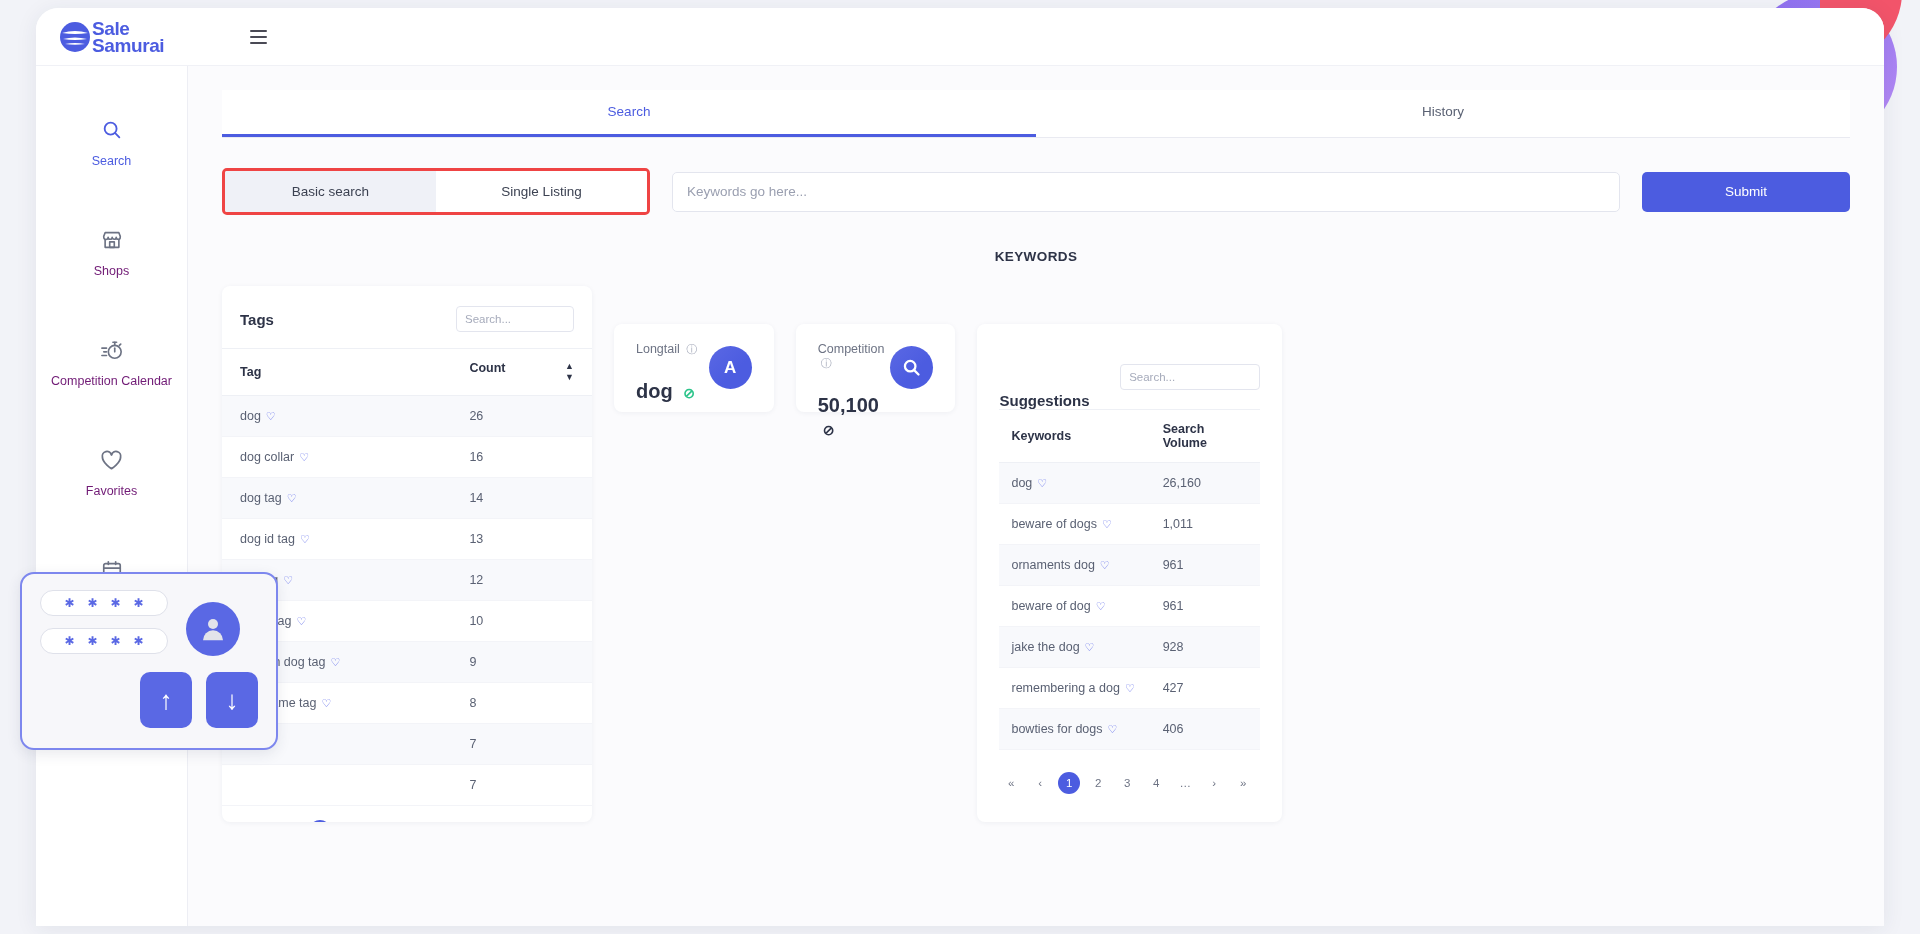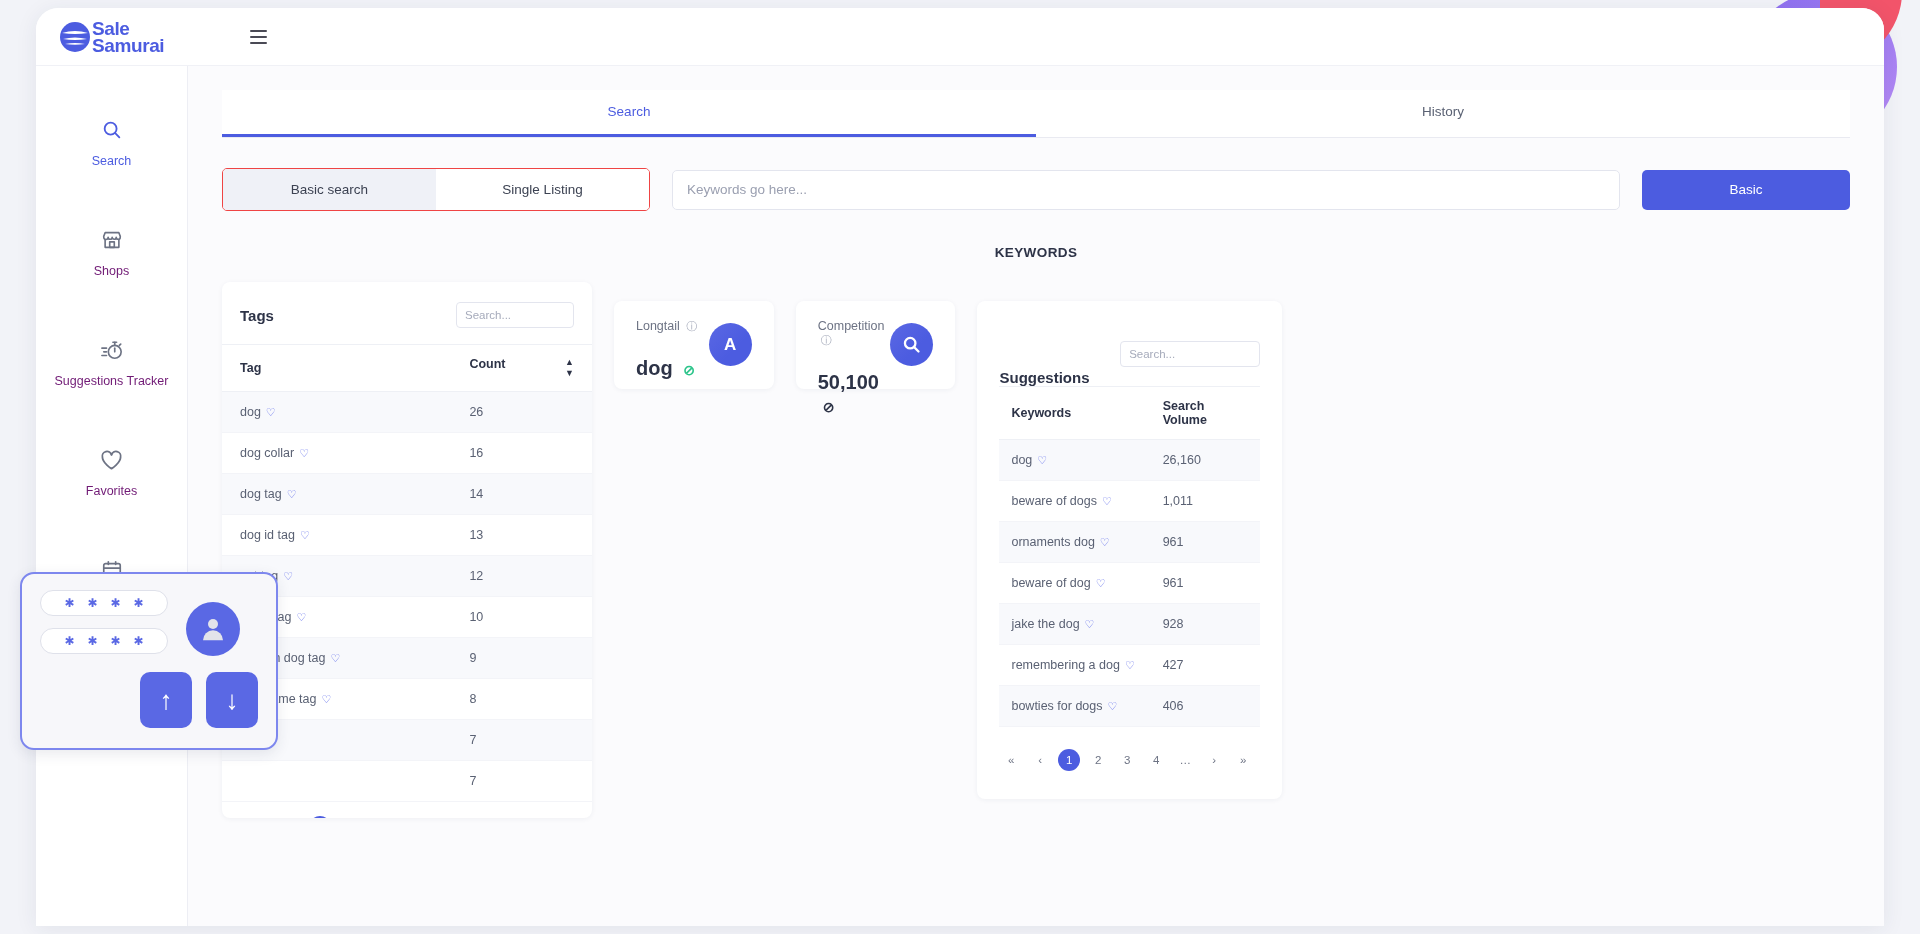--- a/index.html
+++ b/index.html
@@ -90,21 +90,21 @@
     font-size: 13.5px; color: #5a6173; cursor: pointer;
     border-bottom: 3px solid transparent;
   }
   .tab.active { color: #4c5ce0; border-bottom-color: #4c5ce0; }
 
   .controls {
     display: flex; align-items: center; gap: 0; margin-top: 30px;
   }
   .seg {
     display: flex; border-radius: 5px; overflow: hidden;
-    border: 1px solid #ef4444; width: 428px; flex: 0 0 428px;
+    border: 3px solid #ef4444; width: 428px; flex: 0 0 428px;
   }
   .seg-btn {
     flex: 1; text-align: center; padding: 13px 0;
     font-size: 13.5px; color: #3c4252; cursor: pointer; background: #ffffff;
   }
   .seg-btn.active { background: #eff1f7; }
   .kw-input {
     margin-left: 22px; flex: 1; height: 40px;
     border: 1px solid #e3e5ee; border-radius: 5px;
     background: #fff; padding: 0 14px; font-size: 13.5px;
@@ -116,21 +116,21 @@
     background: #4c5ce0; color: #fff; border: none; border-radius: 5px;
     font-size: 13.5px; cursor: pointer; font-family: "Liberation Sans", sans-serif;
   }
 
   .kw-heading {
     text-align: center; font-size: 13.5px; font-weight: 700;
     color: #2d3347; letter-spacing: .4px; margin-top: 34px;
   }
 
   
-  .content { display: flex; gap: 22px; margin-top: 22px; align-items: center; }
+  .content { display: flex; gap: 22px; margin-top: 22px; align-items: flex-end; }
   .card { background: #fff; border-radius: 8px; box-shadow: 0 1px 5px rgba(40,45,80,.06); }
 
   .tags-card { width: 370px; flex: 0 0 370px; height: 536px; position: relative; overflow: hidden; }
   .tags-head { display:flex; align-items:center; justify-content:space-between; padding: 20px 18px 16px 18px; }
   .tags-title { font-size: 15px; font-weight: 700; color: #2d3347; }
   .mini-search {
     width: 118px; height: 26px; border: 1px solid #e3e5ee; border-radius: 4px;
     background:#fff; font-size: 11.5px; color:#3c4252; padding: 0 8px;
     font-family: Liberation Sans, sans-serif;
   }
@@ -273,21 +273,21 @@
               <circle cx="16" cy="14" r="7"></circle>
                 <line x1="16" y1="14" x2="16" y2="10"></line>
               <line x1="14" y1="3.5" x2="18" y2="3.5"></line>
                 <line x1="16" y1="3.5" x2="16" y2="7"></line>
               <line x1="21" y1="7" x2="22.5" y2="5.5"></line>
               <line x1="2" y1="10" x2="7" y2="10"></line>
                 <line x1="4" y1="14" x2="7" y2="14"></line>
                 <line x1="2" y1="18" x2="7" y2="18"></line>
             </svg>
           </span>
-          <span class="lbl">Suggestions Tracker</span>
+          <span class="lbl">Competition Calendar</span>
         </div>
 
         <div class="nav-item">
           <span class="ico">
             <svg width="23" height="21" viewBox="0 0 24 22" fill="none" stroke="#6d7384" stroke-width="1.9" stroke-linejoin="round">
               <path d="M12 19.5S2.5 13.5 2.5 7.6A4.9 4.9 0 0112 5.2a4.9 4.9 0 019.5 2.4c0 5.9-9.5 11.9-9.5 11.9z"></path>
             </svg>
           </span>
           <span class="lbl">Favorites</span>
         </div>
@@ -313,21 +313,21 @@
             <div class="tab active">Search</div>
             <div class="tab">History</div>
           </div>
 
           <div class="controls">
             <div class="seg">
               <div class="seg-btn active">Basic search</div>
               <div class="seg-btn">Single Listing</div>
             </div>
             <input class="kw-input" placeholder="Keywords go here..." style="">
-            <button class="submit-btn">Basic</button>
+            <button class="submit-btn">Submit</button>
           </div>
 
           <div class="kw-heading">KEYWORDS</div>
 
           <div class="content">
 
             <div class="card tags-card">
               <div class="tags-head">
                 <div class="tags-title">Tags</div>
                 <input class="mini-search" placeholder="Search..." style="">

